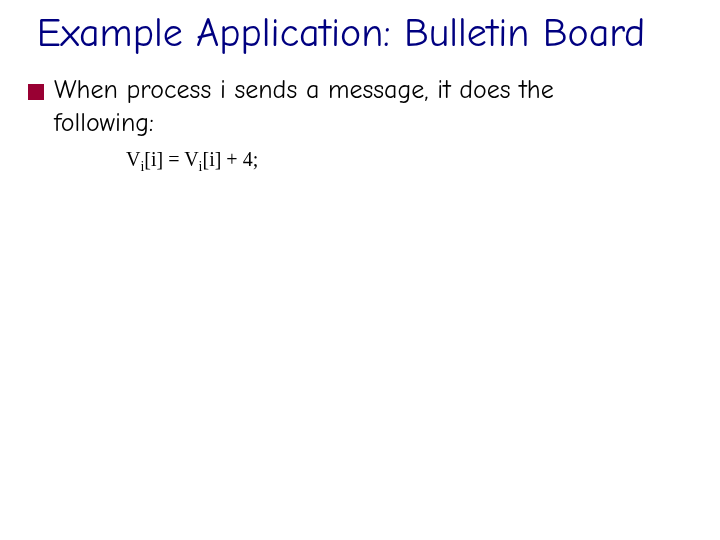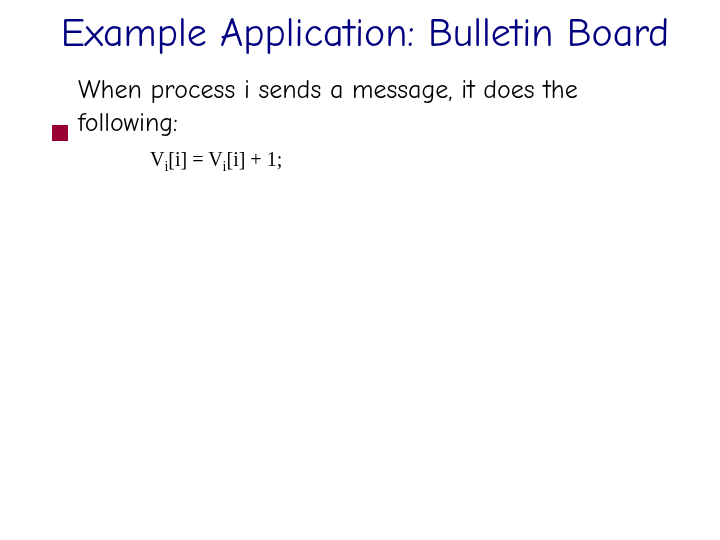--- a/index.html
+++ b/index.html
@@ -10,38 +10,37 @@
     background: #ffffff;
     font-family: "Comic Sans MS", "Chalkboard SE", "Comic Neue", cursive, sans-serif;
     color: #000;
     overflow: hidden;
   }
   .slide {
     box-sizing: border-box;
     width: 670px;
     height: 540px;
     padding: 10px 16px 20px 28px;
-    margin-left: 24px;
   }
   .title {
     font-size: 40px;
     line-height: 1.15;
     text-align: center;
     color: #000080;
     font-weight: normal;
     margin: 0 0 18px 0;
   }
   .bullets {
     font-size: 26px;
     line-height: 1.28;
     color: #000;
   }
   .bullet {
     display: flex;
-    align-items: flex-end;
+    align-items: flex-start;
     margin-bottom: 6px;
   }
   .marker {
     flex: 0 0 auto;
     width: 16px;
     height: 16px;
     margin-top: 10px;
     margin-right: 10px;
     background: #990033;
   }
@@ -69,18 +68,18 @@
   <h1 class="title">Example Application: Bulletin Board</h1>
 
   <div class="bullets">
 
     <div class="bullet">
       <div class="marker"></div>
       <div class="btext">When process i sends a message, it does the following:</div>
     </div>
 
     <div class="formula">
-      <span>V</span><span class="sub">i</span><span>[i] = </span><span>V</span><span class="sub">i</span><span>[i] + 1;</span>
+      <span>V</span><span class="sub">i</span><span>[i] = </span><span>V</span><span class="sub">i</span><span>[i] + 4;</span>
     </div>
 
 
   </div>
 </div>
 
 </body></html>

